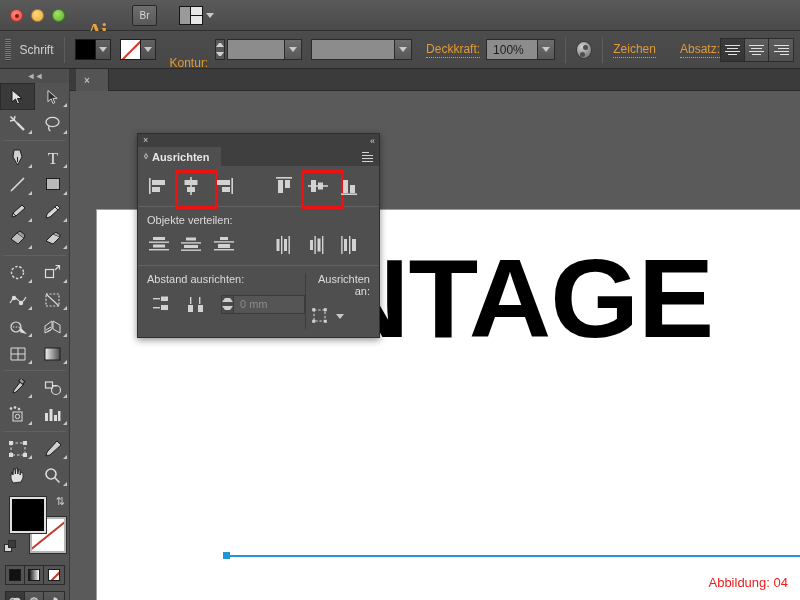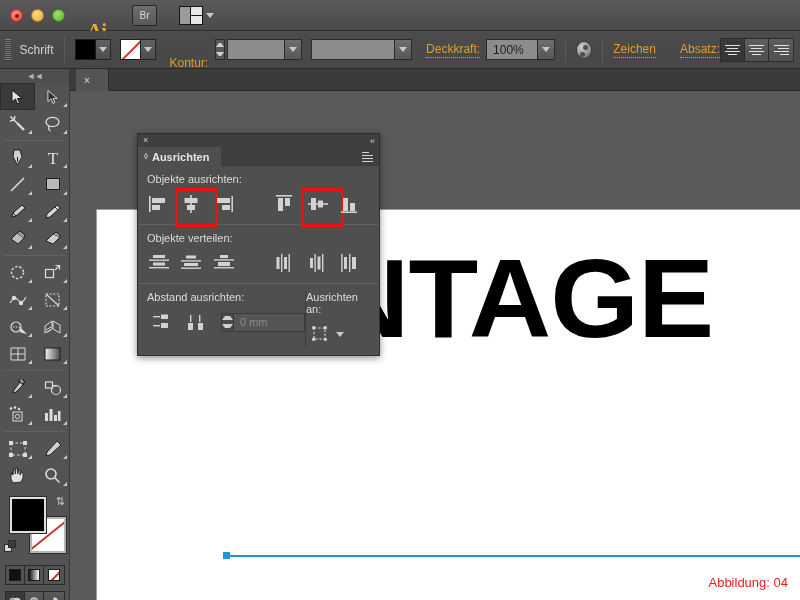--- a/index.html
+++ b/index.html
@@ -255,21 +255,21 @@
     width:28px; height:24px; display:flex; align-items:center; justify-content:center;
     position:relative; margin-right:8px;
   }
   .icbtn.hl::before {
     content:""; position:absolute; left:-4px; top:-4px; width:37px; height:33px;
     border:3px solid #ee1111;
   }
   .ap-hr { height:1px; background:#3c3c3c; border-bottom:1px solid #616161; margin:7px -9px 7px -9px; }
   .ap-split { display:flex; }
   .ap-left { flex:1; }
-  .ap-right { width:104px; border-left:1px solid #3c3c3c; padding-left:0; }
+  .ap-right { width:104px; border-left:1px solid #3c3c3c; padding-left:0;text-align:right; }
   .ap-num {
     display:flex; align-items:center; height:19px; width:84px;
     border:1px solid #3b3b3b; background:#555; margin-left:2px;
   }
   .ap-num .st { width:12px;height:17px;display:flex;flex-direction:column;background:#4a4a4a;border-right:1px solid #3b3b3b;}
   .ap-num .st div{flex:1;display:flex;align-items:center;justify-content:center;}
   .ap-num .val { color:#8b8b8b; font-size:11px; padding-left:6px; }
 </style>
 </head>
 <body>
@@ -648,21 +648,20 @@
       <div class="ap-menu">
         <span></span>
           <span></span>
           <span></span>
           <span></span>
       </div>
     </div>
 
     <div class="ap-body">
 
-      <div class="ap-section-label">Objekte ausrichten:</div>
       <div class="ap-row">
         <div class="icbtn">
           <svg width="20" height="18" viewBox="0 0 20 18" fill="#d2d2d2">
             <rect x="0" y="1" width="1.6" height="16"></rect>
               <rect x="3" y="3" width="13" height="5"></rect>
               <rect x="3" y="10" width="8" height="5"></rect>
           </svg>
         </div>
         <div class="icbtn hl">
           <svg width="20" height="18" viewBox="0 0 20 18" fill="#d2d2d2">

